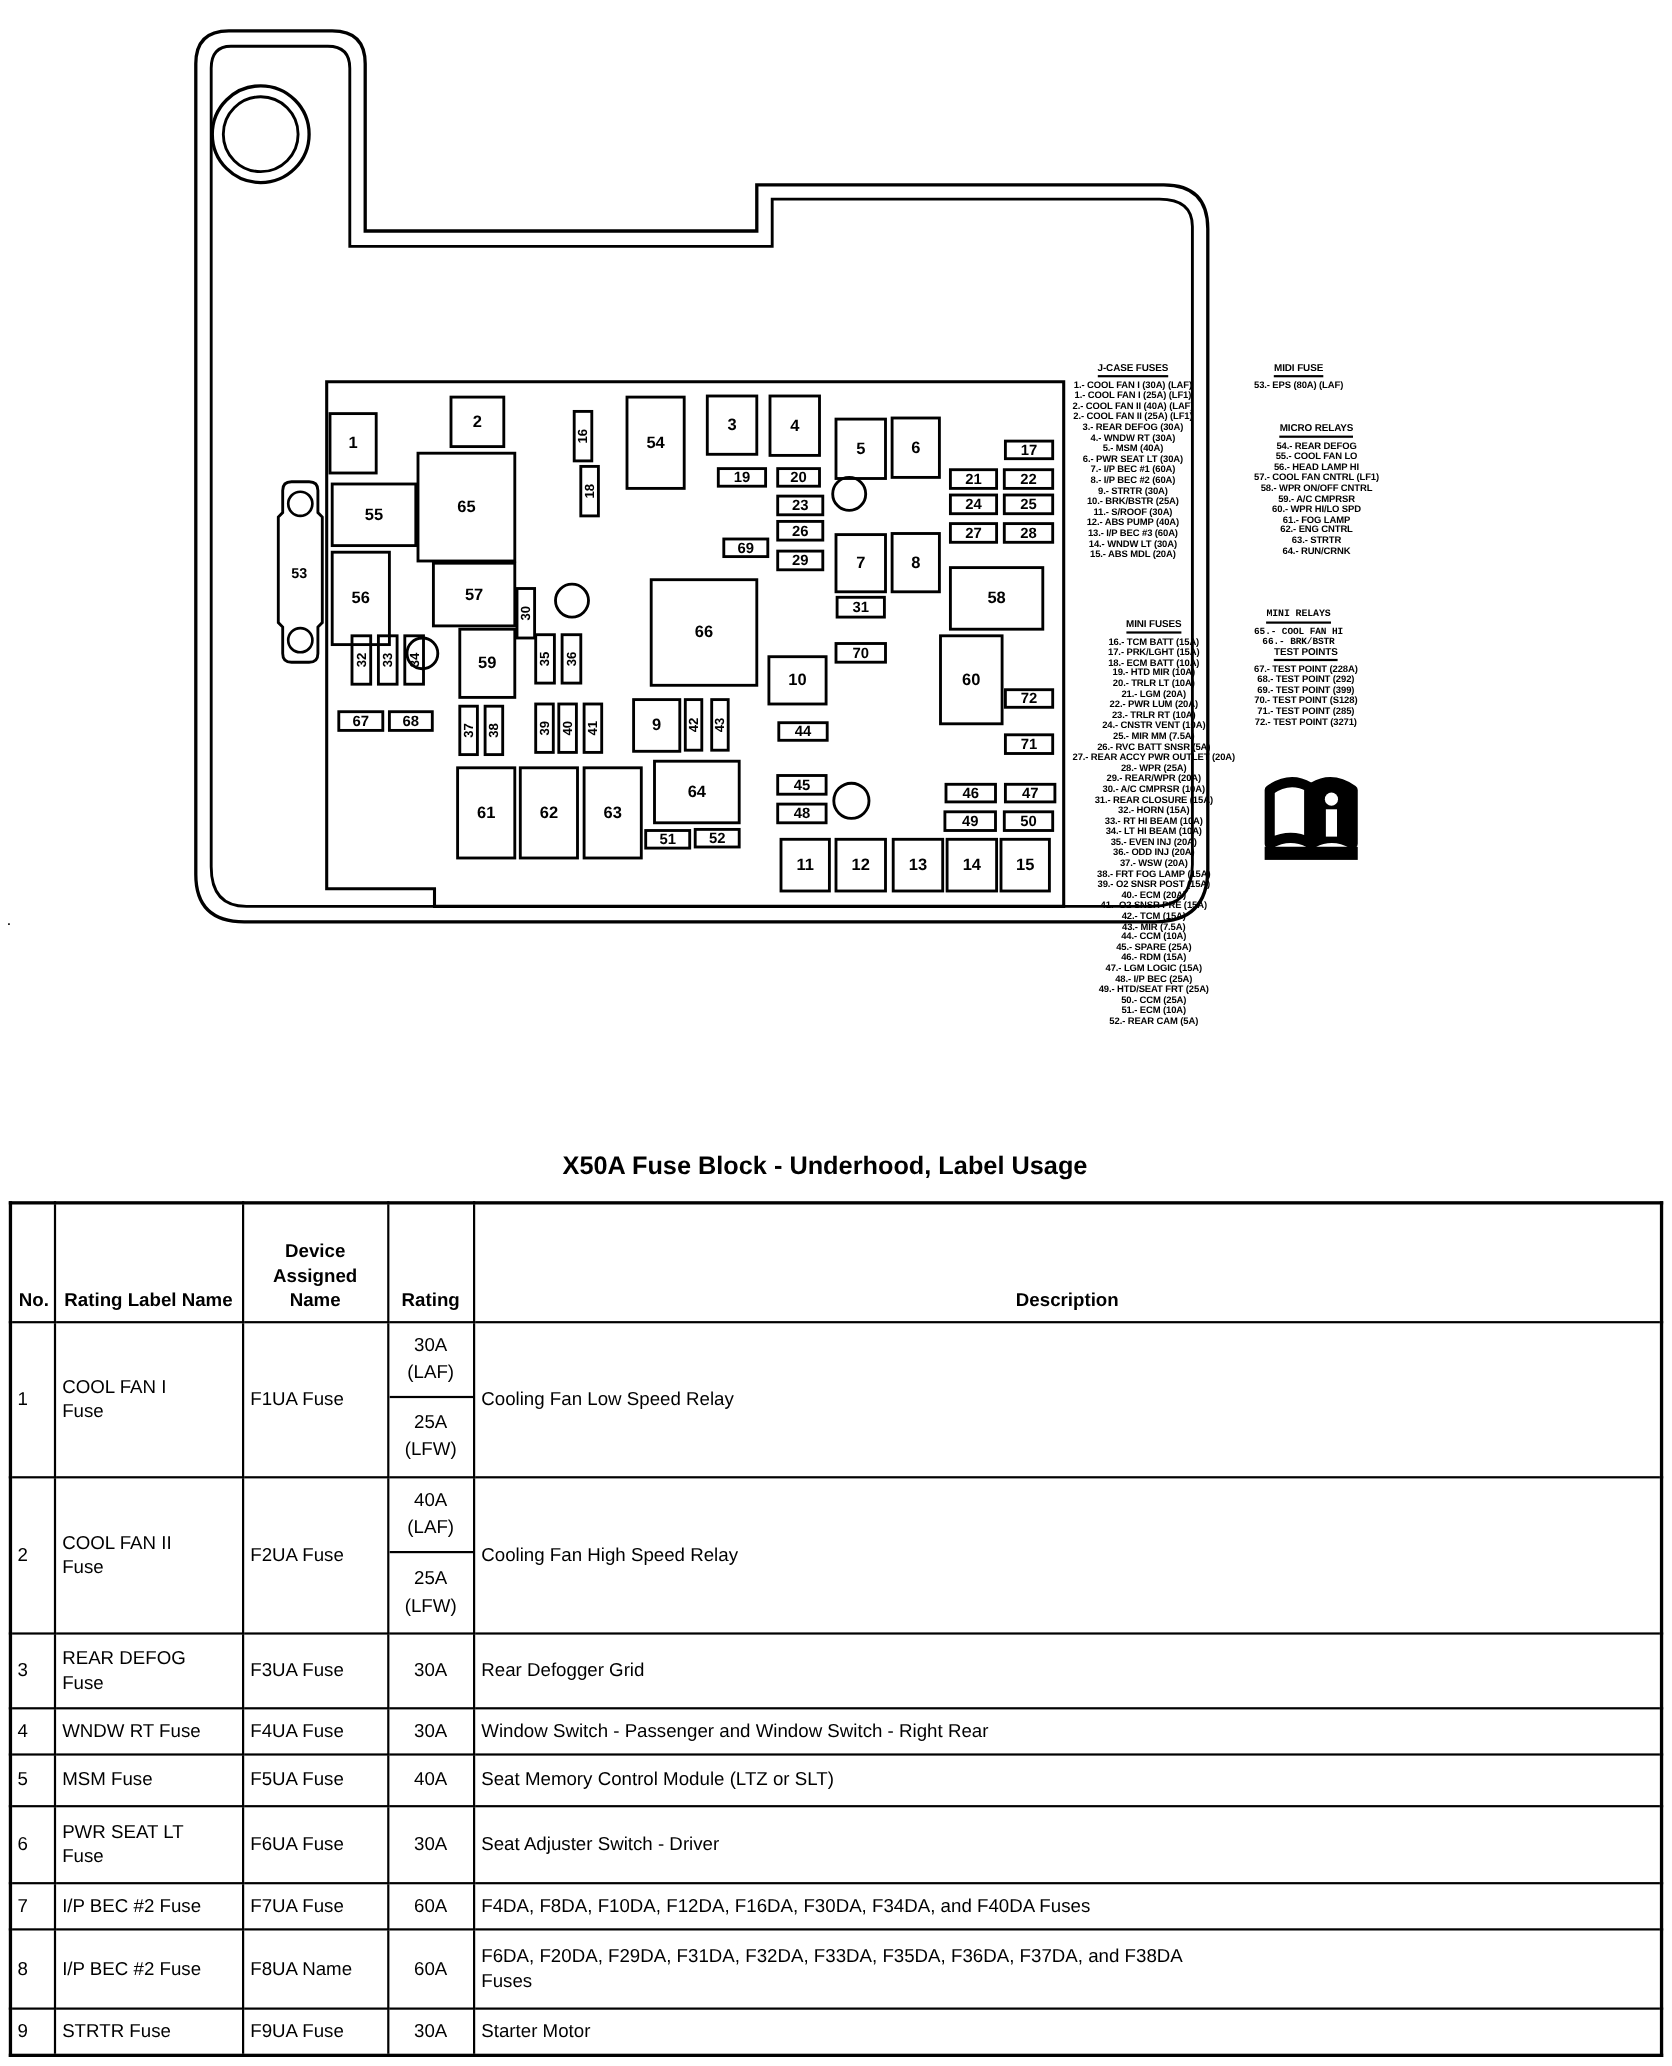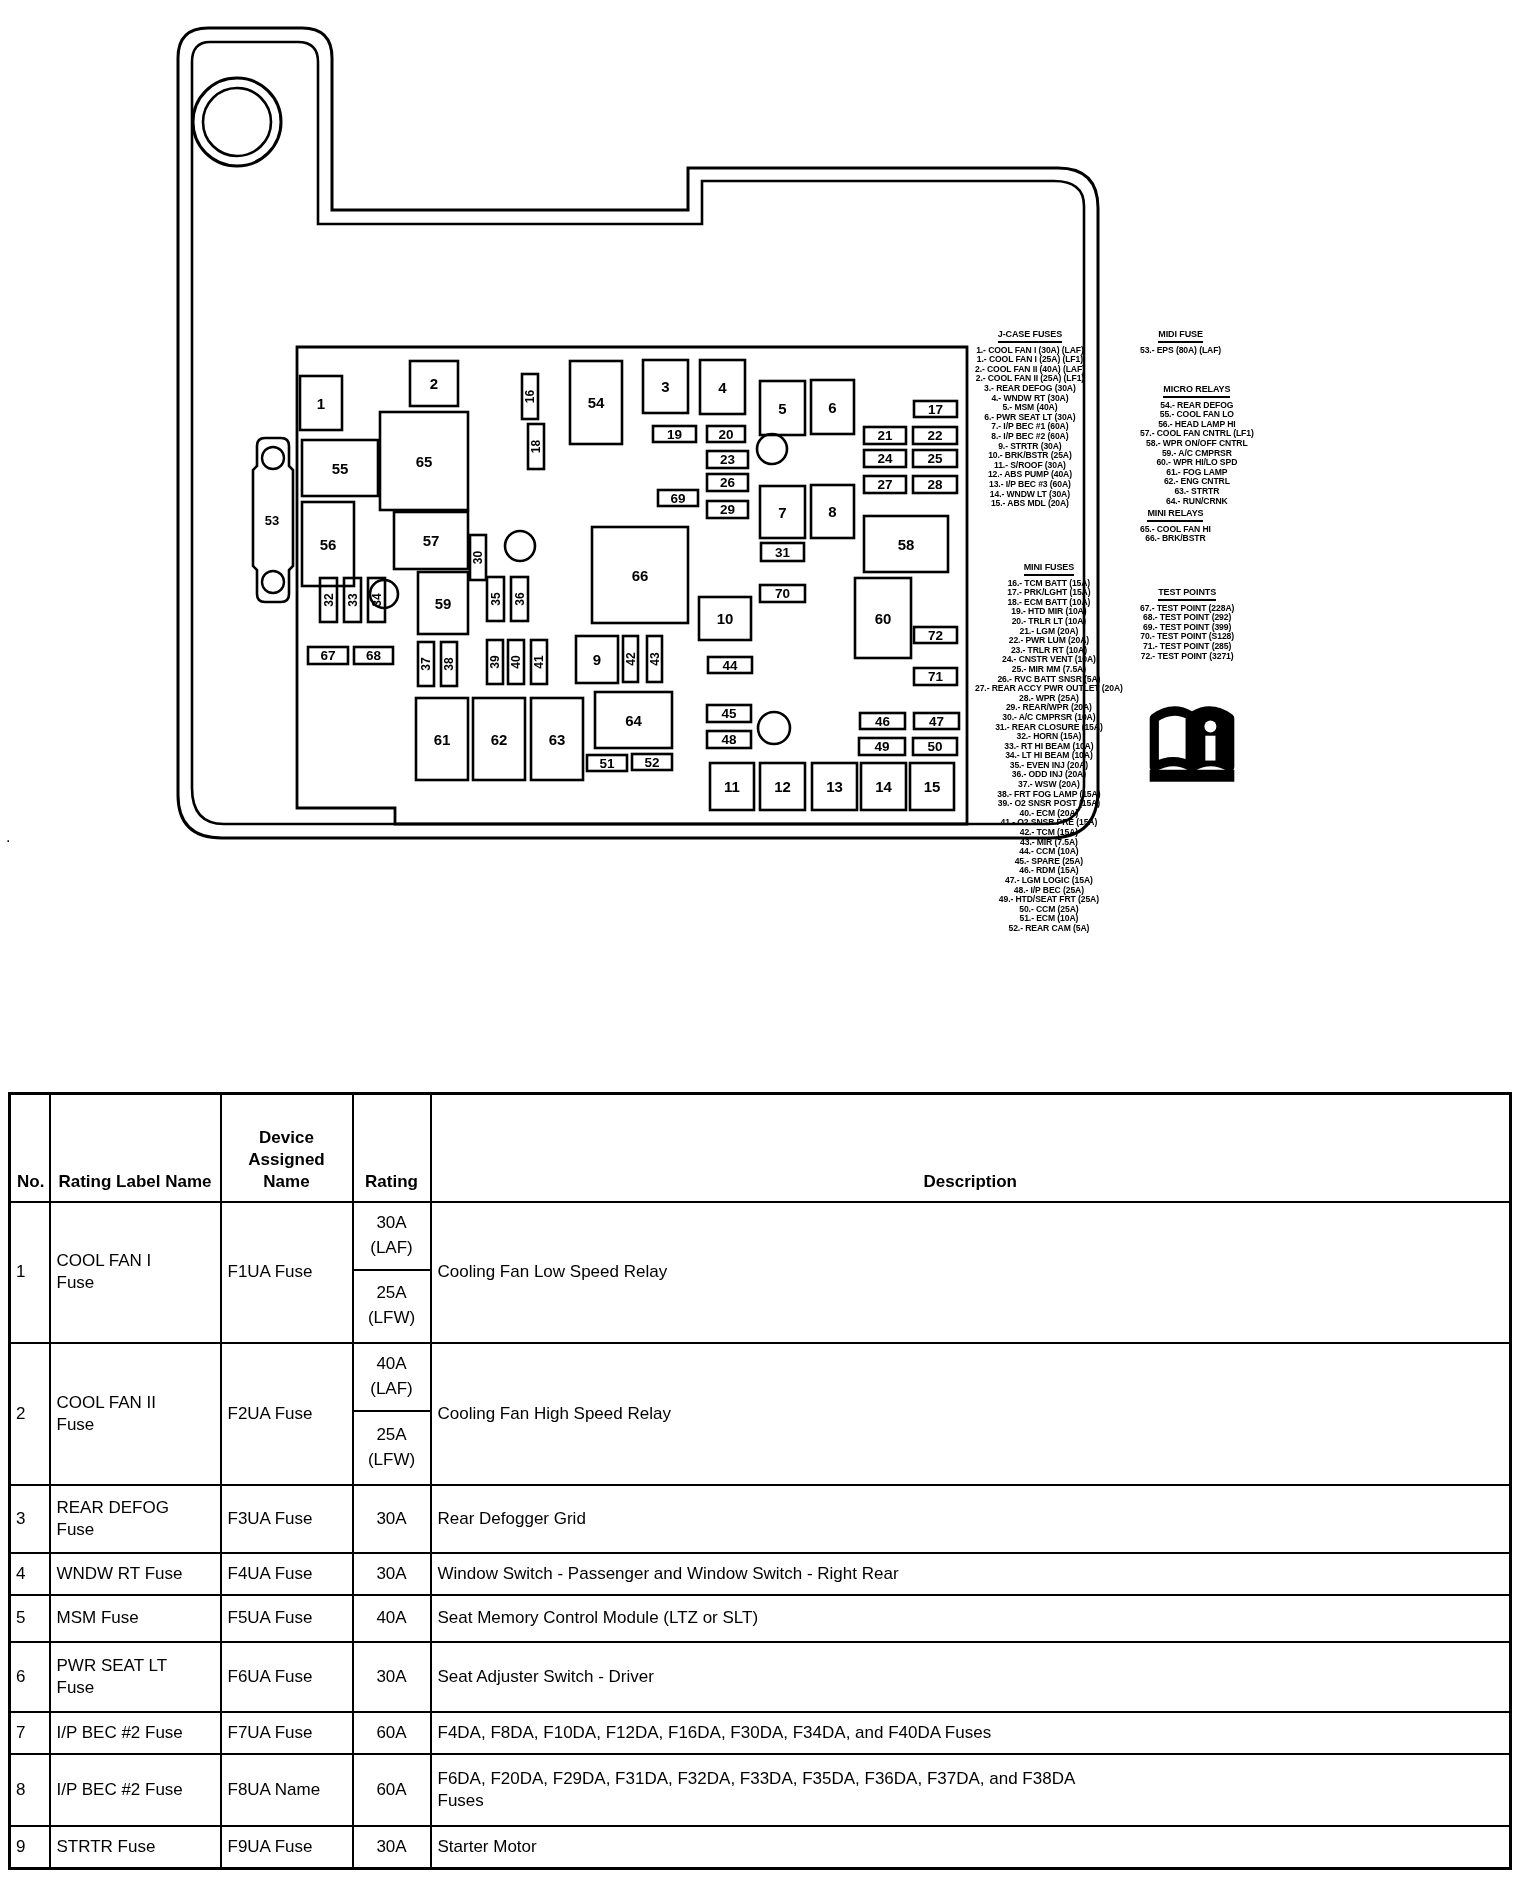--- a/index.html
+++ b/index.html
@@ -191,35 +191,36 @@
         <rect fill="none" stroke="#000" stroke-width="2.6" x="647" y="636" width="15" height="46"></rect>
         <text x="654.5" y="659" text-anchor="middle" dominant-baseline="central" font-size="12" font-weight="bold" font-family="&quot;Liberation Sans&quot;,sans-serif" transform="rotate(-90 654.5 659)">43</text>
       </svg>
     <div id="legend-col1" class="legend-col" style="left:975px;top:0;width:165px;height:1040px;">
         <div class="legend-section" style="top: 330px;"><div class="legend-header">J-CASE FUSES</div><div class="legend-item">1.- COOL FAN I (30A) (LAF)</div><div class="legend-item">1.- COOL FAN I (25A) (LF1)</div><div class="legend-item">2.- COOL FAN II (40A) (LAF)</div><div class="legend-item">2.- COOL FAN II (25A) (LF1)</div><div class="legend-item">3.- REAR DEFOG (30A)</div><div class="legend-item">4.- WNDW RT (30A)</div><div class="legend-item">5.- MSM (40A)</div><div class="legend-item">6.- PWR SEAT LT (30A)</div><div class="legend-item">7.- I/P BEC #1 (60A)</div><div class="legend-item">8.- I/P BEC #2 (60A)</div><div class="legend-item">9.- STRTR (30A)</div><div class="legend-item">10.- BRK/BSTR (25A)</div><div class="legend-item">11.- S/ROOF (30A)</div><div class="legend-item">12.- ABS PUMP (40A)</div><div class="legend-item">13.- I/P BEC #3 (60A)</div><div class="legend-item">14.- WNDW LT (30A)</div><div class="legend-item">15.- ABS MDL (20A)</div></div>
         <div class="legend-section" style="top: 563px;"><div class="legend-header">MINI FUSES</div><div class="legend-item">16.- TCM BATT (15A)</div><div class="legend-item">17.- PRK/LGHT (15A)</div><div class="legend-item">18.- ECM BATT (10A)</div><div class="legend-item">19.- HTD MIR (10A)</div><div class="legend-item">20.- TRLR LT (10A)</div><div class="legend-item">21.- LGM (20A)</div><div class="legend-item">22.- PWR LUM (20A)</div><div class="legend-item">23.- TRLR RT (10A)</div><div class="legend-item">24.- CNSTR VENT (10A)</div><div class="legend-item">25.- MIR MM (7.5A)</div><div class="legend-item">26.- RVC BATT SNSR (5A)</div><div class="legend-item">27.- REAR ACCY PWR OUTLET (20A)</div><div class="legend-item">28.- WPR (25A)</div><div class="legend-item">29.- REAR/WPR (20A)</div><div class="legend-item">30.- A/C CMPRSR (10A)</div><div class="legend-item">31.- REAR CLOSURE (15A)</div><div class="legend-item">32.- HORN (15A)</div><div class="legend-item">33.- RT HI BEAM (10A)</div><div class="legend-item">34.- LT HI BEAM (10A)</div><div class="legend-item">35.- EVEN INJ (20A)</div><div class="legend-item">36.- ODD INJ (20A)</div><div class="legend-item">37.- WSW (20A)</div><div class="legend-item">38.- FRT FOG LAMP (15A)</div><div class="legend-item">39.- O2 SNSR POST (15A)</div><div class="legend-item">40.- ECM (20A)</div><div class="legend-item">41.- O2 SNSR PRE (15A)</div><div class="legend-item">42.- TCM (15A)</div><div class="legend-item">43.- MIR (7.5A)</div><div class="legend-item">44.- CCM (10A)</div><div class="legend-item">45.- SPARE (25A)</div><div class="legend-item">46.- RDM (15A)</div><div class="legend-item">47.- LGM LOGIC (15A)</div><div class="legend-item">48.- I/P BEC (25A)</div><div class="legend-item">49.- HTD/SEAT FRT (25A)</div><div class="legend-item">50.- CCM (25A)</div><div class="legend-item">51.- ECM (10A)</div><div class="legend-item">52.- REAR CAM (5A)</div></div>
       </div>
     <div id="legend-col2" class="legend-col" style="left:1140px;top:0;width:195px;height:1040px;">
         <div class="legend-section" style="top: 330px;"><div class="legend-header">MIDI FUSE</div><div class="legend-item">53.- EPS (80A) (LAF)</div></div>
         <div class="legend-section" style="top: 385px;"><div class="legend-header">MICRO RELAYS</div><div class="legend-item">54.- REAR DEFOG</div><div class="legend-item">55.- COOL FAN LO</div><div class="legend-item">56.- HEAD LAMP HI</div><div class="legend-item">57.- COOL FAN CNTRL (LF1)</div><div class="legend-item">58.- WPR ON/OFF CNTRL</div><div class="legend-item">59.- A/C CMPRSR</div><div class="legend-item">60.- WPR HI/LO SPD</div><div class="legend-item">61.- FOG LAMP</div><div class="legend-item">62.- ENG CNTRL</div><div class="legend-item">63.- STRTR</div><div class="legend-item">64.- RUN/CRNK</div></div>
-        <div class="legend-section" style="top: 509px;"><div class="legend-header">MINI RELAYS</div><div class="legend-item">65.- COOL FAN HI</div><div class="legend-item">66.- BRK/BSTR</div></div>
+        <div class="legend-section" style="top: 554px; font-family: Liberation Mono, monospace;"><div class="legend-header">MINI RELAYS</div><div class="legend-item">65.- COOL FAN HI</div><div class="legend-item">66.- BRK/BSTR</div></div>
         <div class="legend-section" style="top: 588px;"><div class="legend-header">TEST POINTS</div><div class="legend-item">67.- TEST POINT (228A)</div><div class="legend-item">68.- TEST POINT (292)</div><div class="legend-item">69.- TEST POINT (399)</div><div class="legend-item">70.- TEST POINT (S128)</div><div class="legend-item">71.- TEST POINT (285)</div><div class="legend-item">72.- TEST POINT (3271)</div></div>
       </div>
 
     <svg id="book-icon" style="left:1146px;top:696px;" width="92" height="96" viewBox="0 0 100 104">
       <rect x="4" y="80" width="92" height="13" fill="#000"></rect>
       <path d="M9,24 Q29,10 48,21 L48,76 Q29,66 9,77 Z" fill="#fff" stroke="#000" stroke-width="10" stroke-linejoin="round"></path>
       <path d="M52,21 Q71,10 91,24 L91,77 Q71,66 52,76 Z" fill="#000" stroke="#000" stroke-width="10" stroke-linejoin="round"></path>
       <circle cx="70" cy="33" r="6.5" fill="#fff"></circle>
       <rect x="64.5" y="43" width="11" height="27" fill="#fff"></rect>
     </svg>
   </div>
 
   <div class="stray-dot">.</div>
 
+  <div id="page-title">X50A Fuse Block - Underhood, Label Usage</div>
 
   <table id="label-table">
     <colgroup>
       <col style="width:40px">
         <col style="width:171px">
         <col style="width:132px">
       <col style="width:78px">
         <col>
     </colgroup>
     <thead>

